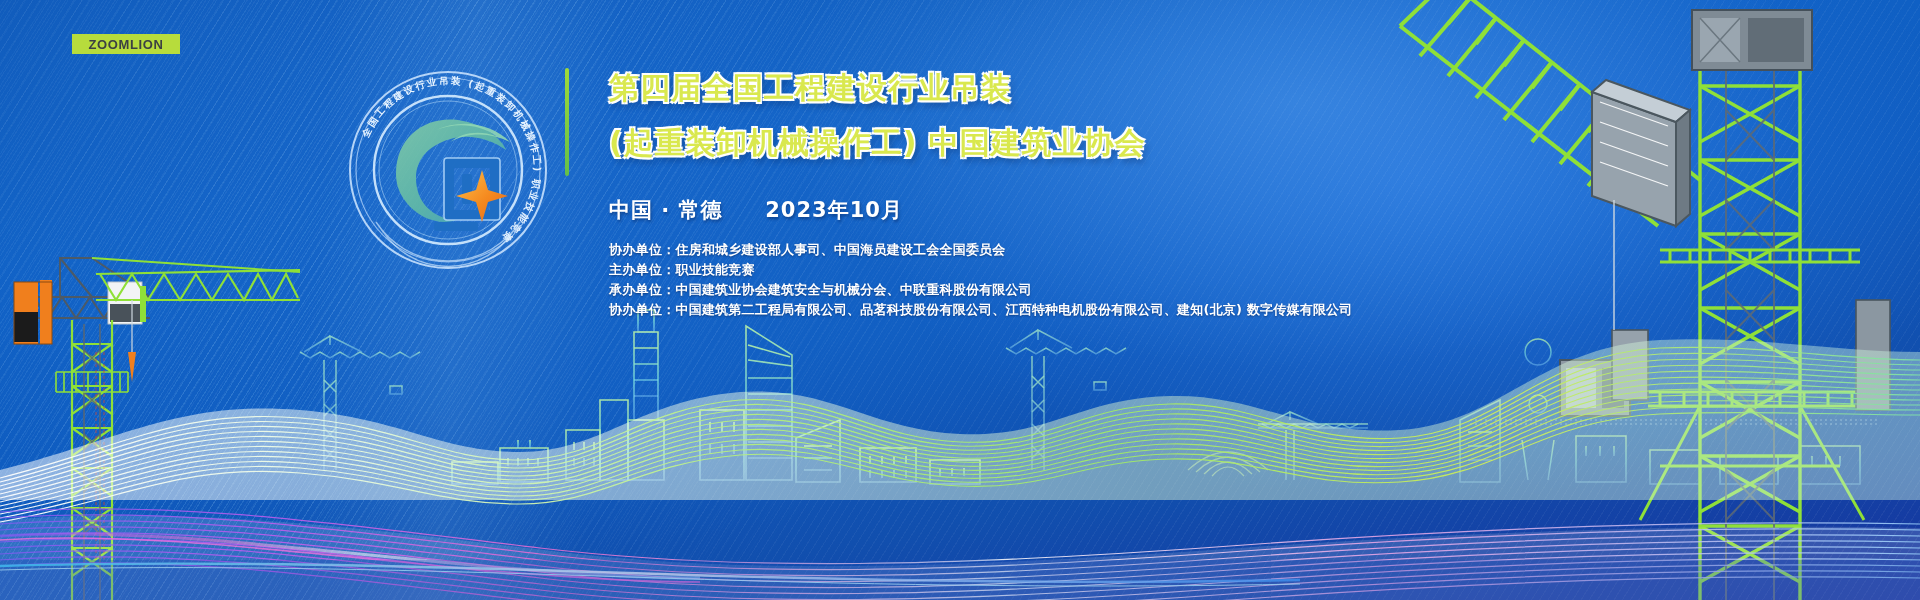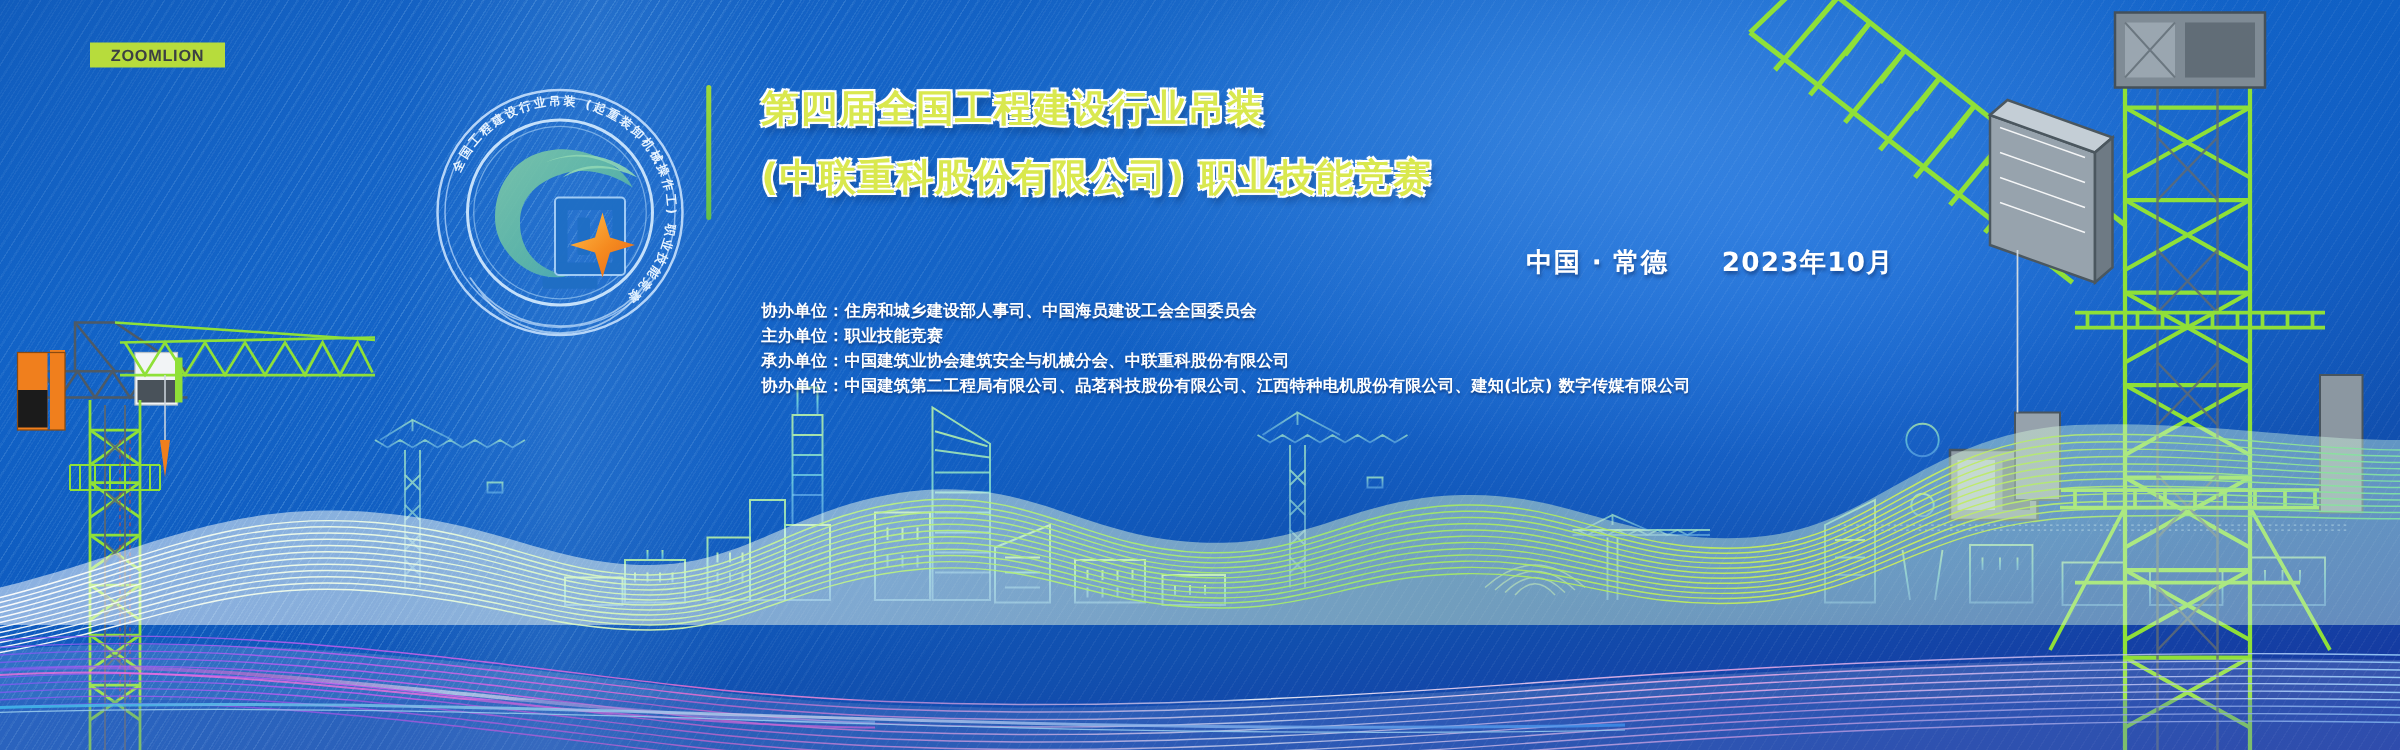--- a/index.html
+++ b/index.html
@@ -81,21 +81,21 @@
   .ttl{
     font-size:30px; line-height:55px; font-weight:bold;
     color:#d9e84e; letter-spacing:1px; white-space:nowrap;
     font-family:"DejaVu Sans","Liberation Sans",sans-serif;
     text-shadow:
       -1.6px -1.6px 0 #ffffff, 1.6px -1.6px 0 #ffffff,
       -1.6px  1.6px 0 #ffffff, 1.6px  1.6px 0 #ffffff,
       0 0 3px rgba(255,255,255,.85),
       3px 5px 6px rgba(6,30,80,.45);
   }
-  .meta{ padding-left:44px; margin-top:26px;text-align:right; }
+  .meta{ padding-left:44px; margin-top:26px; }
   .meta-line{
     font-size:21px; font-weight:bold; color:#ffffff;
     letter-spacing:1px; white-space:nowrap;
     font-family:"DejaVu Sans","Liberation Sans",sans-serif;
     text-shadow:1px 2px 3px rgba(5,25,70,.45);
   }
   .meta-line .sep{ display:inline-block; width:26px; }
 
   .orgs{ padding-left:44px; margin-top:16px; }
   .org-row{
@@ -517,21 +517,21 @@
       <path d="M36 160 A86 86 0 0 0 180 160"></path>
       <path d="M42 168 A78 78 0 0 0 174 168"></path>
     </g>
   </svg>
 
   <div id="textblock">
     <div class="accent-bar"></div>
 
     <div class="titles">
       <div class="ttl" style="color: rgb(217, 232, 78);">第四届全国工程建设行业吊装</div>
-      <div class="ttl" style="color: rgb(217, 232, 78);">(中联重科股份有限公司) 职业技能竞赛</div>
+      <div class="ttl" style="color: rgb(217, 232, 78);">(起重装卸机械操作工) 中国建筑业协会</div>
     </div>
 
     <div class="meta">
       <div class="meta-line">
         <span>中国 · 常德</span>
         <span class="sep"></span>
         <span>2023年10月</span>
       </div>
     </div>
 

